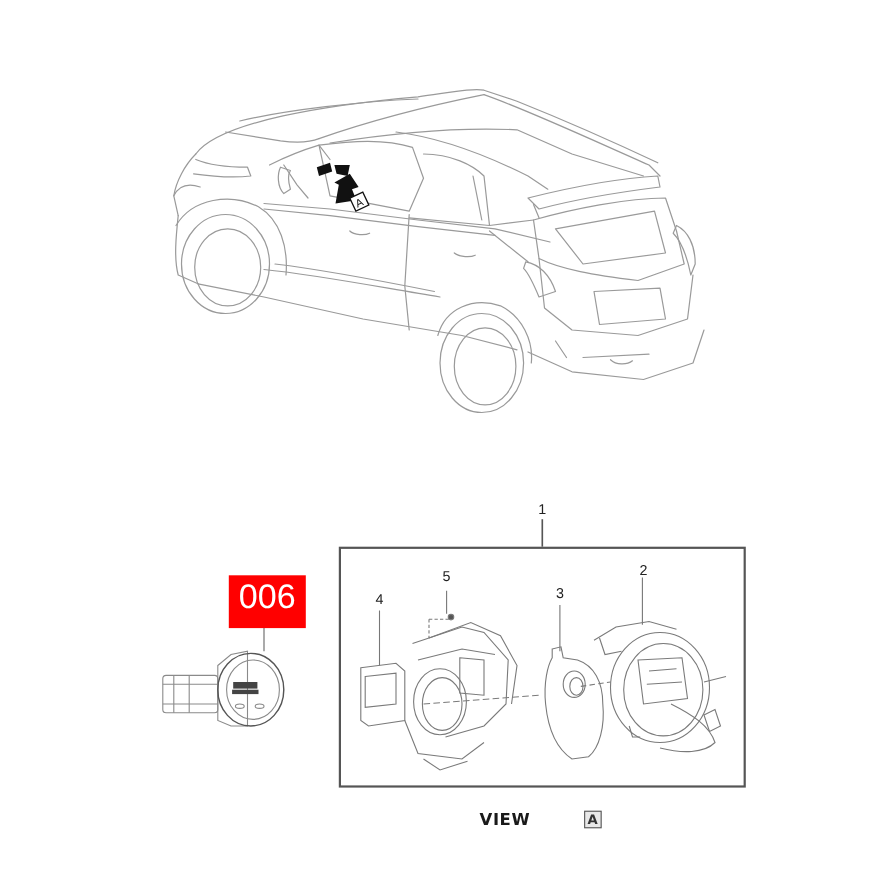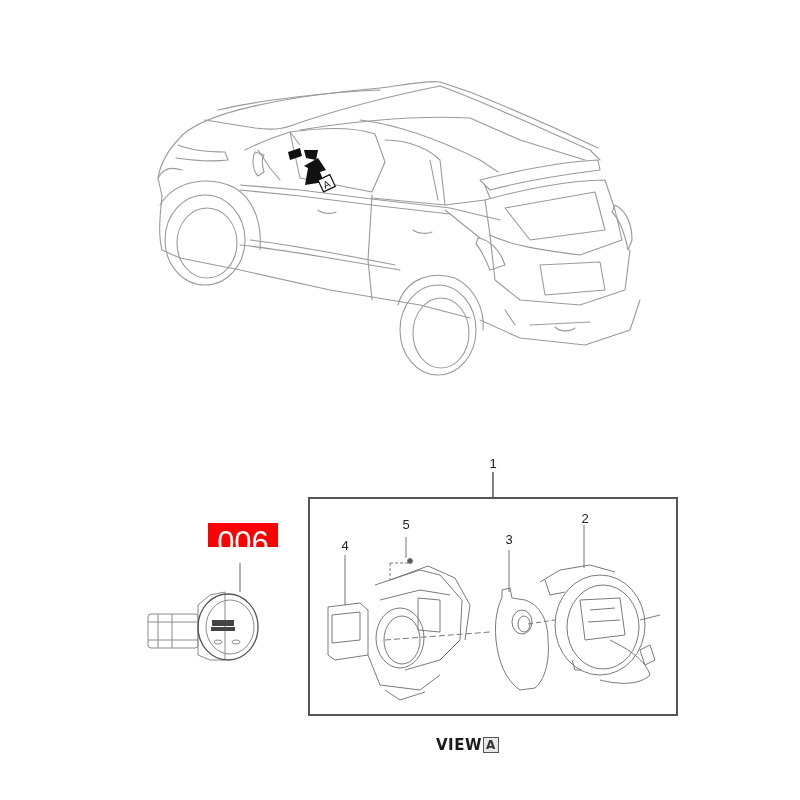--- a/index.html
+++ b/index.html
@@ -1,20 +1,20 @@
 <!DOCTYPE html>
 <html><head>
 <meta charset="utf-8">
 <style>
   html, body { margin: 0; padding: 0; background: #ffffff; }
   body { width: 800px; height: 800px; position: relative; overflow: hidden; font-family: "Liberation Sans", sans-serif; }
   svg { position: absolute; left: 0; top: 0; }
   .callout { position: absolute; font-family: "Liberation Sans", sans-serif; font-size: 13px; color: #222; transform: translate(-50%, -50%); }
-  .part-tag { position: absolute; left: 208px; top: 523px; width: 70px; height: 24px; background: #ff0000; color: #ffffff; font-family: "Liberation Sans", sans-serif; font-size: 31px; line-height: 40px; text-align: center; letter-spacing: 0px; }
-  .view-label { position: absolute; left: 436px; top: 736px; font-family: "DejaVu Sans", sans-serif; font-weight: bold; font-size: 15px; color: #1a1a1a; letter-spacing: 0.5px; display: flex; align-items: center; }
+  .part-tag { position: absolute; left: 208px; top: 523px; width: 70px; height: 48px; background: #ff0000; color: #ffffff; font-family: "Liberation Sans", sans-serif; font-size: 31px; line-height: 40px; text-align: center; letter-spacing: 0px; }
+  .view-label { position: absolute; left: 436px; top: 736px; font-family: "DejaVu Sans", sans-serif; font-weight: bold; font-size: 15px; color: #1a1a1a; letter-spacing: 0.5px; display: flex; align-items: center; gap: 48px; }
   .view-box { display: inline-block; width: 14px; height: 14px; border: 1.5px solid #555; font-size: 12px; line-height: 14px; text-align: center; margin-left: 1px; color: #333; background: #e8e8e8; }
   .frame { position: absolute; left: 308px; top: 497px; width: 370px; height: 219px; border: 2px solid #555; box-sizing: border-box; }
 </style>
 </head>
 <body>
 
 <svg width="800" height="800" viewBox="0 0 800 800">
   <g fill="none" stroke="#9a9a9a" stroke-width="1.1" stroke-linejoin="round" stroke-linecap="round">
 
     <path d="M178 140 C200 110 300 95 380 88 C410 84 430 80 440 82 L470 92 C520 112 560 130 598 148"></path>

